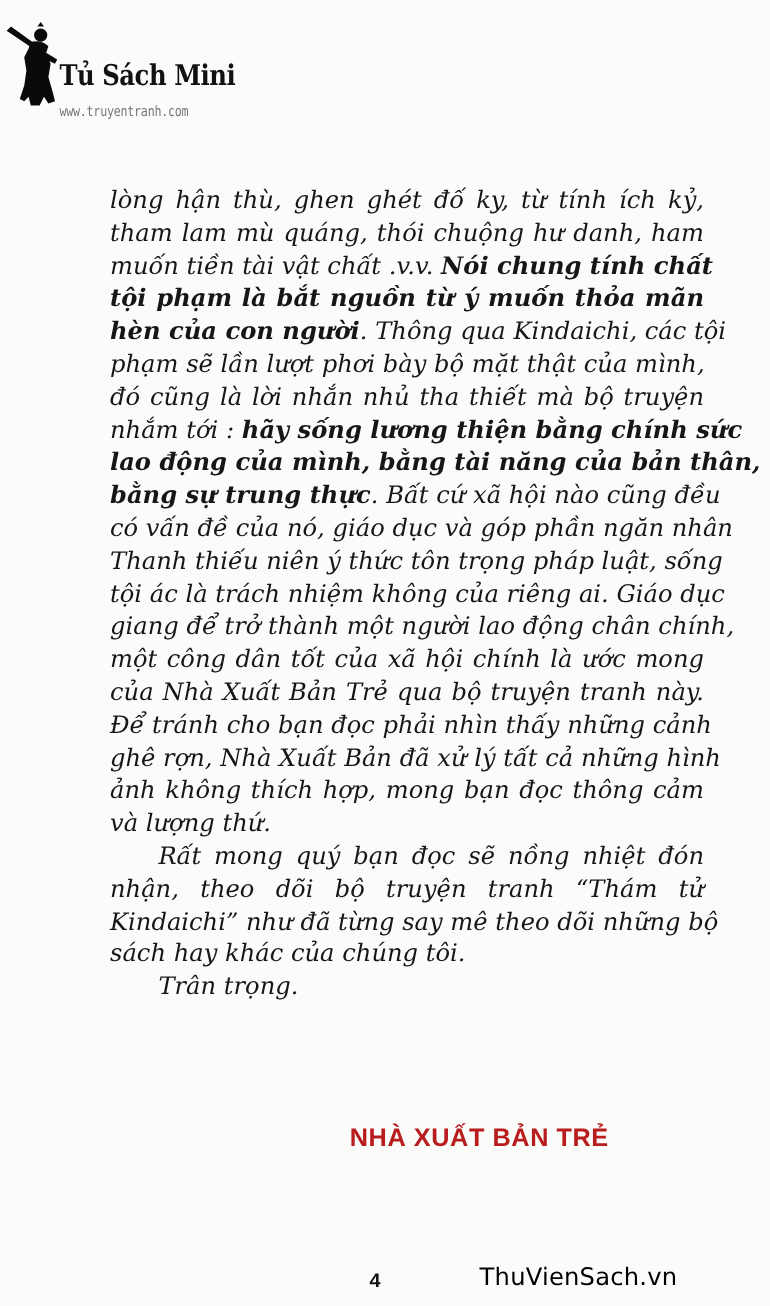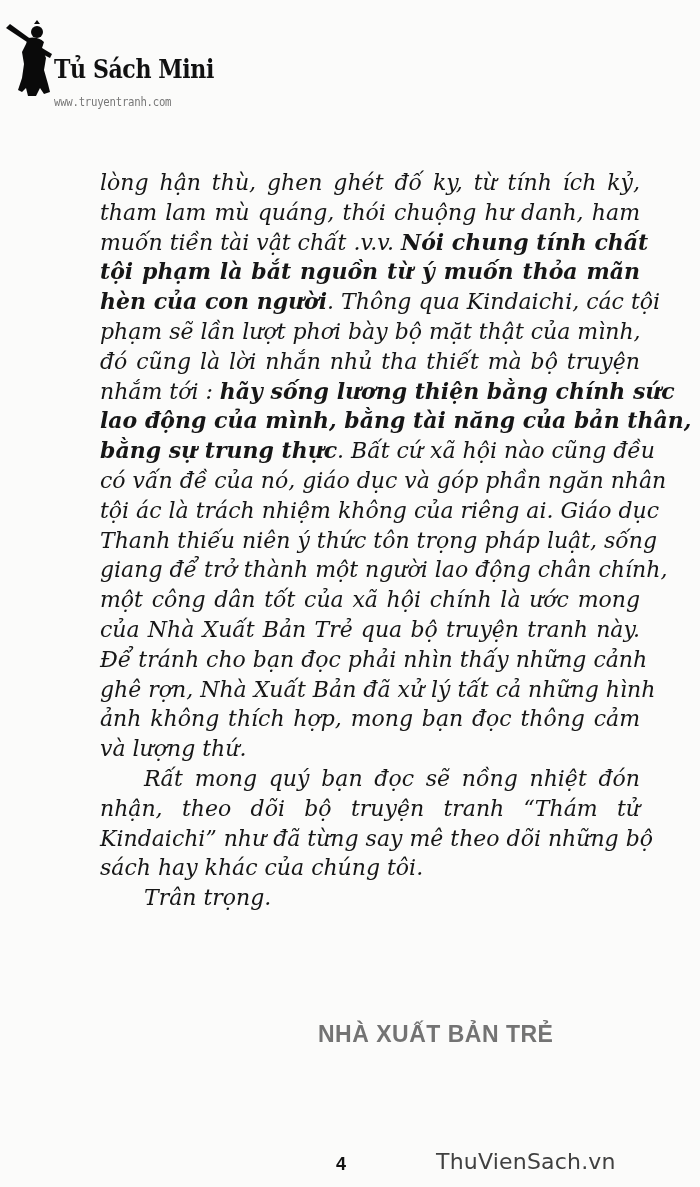--- a/index.html
+++ b/index.html
@@ -22,29 +22,29 @@
   .body-text {
     position: absolute; left: 62px; top: 168px; width: 578px;
     font-size: 22px; line-height: 29.8px; font-style: italic;
   }
   .line { display: block; white-space: nowrap; text-align: justify; text-align-last: justify; height: 29.8px; margin-left: 38px; }
   .line.last { text-align-last: left; }
   .line.indent { padding-left: 44px; }
   .b { font-weight: bold; }
   .signature {
     position: absolute; left: 318px; top: 1021px; font-family: "Liberation Sans", sans-serif;
-    font-weight: bold; font-size: 23px; letter-spacing: 0.5px; color: #737373;
+    font-weight: bold; font-size: 23px; letter-spacing: 0.5px; color: #b91c1c;
   }
   .page-number {
     position: absolute; left: 336px; top: 1154px; font-family: "Liberation Sans", sans-serif;
     font-weight: bold; font-size: 18px; color: #111;
   }
   .watermark {
     position: absolute; left: 436px; top: 1149px; font-family: "DejaVu Sans", sans-serif;
-    font-size: 22px; color: #404040; letter-spacing: 0.2px;
+    font-size: 22px; color: #000000; letter-spacing: 0.2px;
   }
 </style>
 </head>
 <body>
 
 <div class="logo">
   <svg class="logo-figure" viewBox="0 0 52 82">
     <g fill="#0a0a0a">
       <path d="M2 10 L6 6 L28 22 L26 26 Z"></path>
       <circle cx="33" cy="14" r="6"></circle>
@@ -62,22 +62,22 @@
     <span class="line"><span>tham lam mù quáng, thói chuộng hư danh, ham</span></span>
     <span class="line"><span>muốn tiền tài vật chất .v.v. </span><span class="b">Nói chung tính chất</span></span>
     <span class="line"><span class="b">tội phạm là bắt nguồn từ ý muốn thỏa mãn</span></span>
     <span class="line"><span class="b">hèn của con người</span><span>. Thông qua Kindaichi, các tội</span></span>
     <span class="line"><span>phạm sẽ lần lượt phơi bày bộ mặt thật của mình,</span></span>
     <span class="line"><span>đó cũng là lời nhắn nhủ tha thiết mà bộ truyện</span></span>
     <span class="line"><span>nhắm tới : </span><span class="b">hãy sống lương thiện bằng chính sức</span></span>
     <span class="line"><span class="b">lao động của mình, bằng tài năng của bản thân,</span></span>
     <span class="line"><span class="b">bằng sự trung thực</span><span>. Bất cứ xã hội nào cũng đều</span></span>
     <span class="line"><span>có vấn đề của nó, giáo dục và góp phần ngăn nhân</span></span>
+    <span class="line"><span>Thanh thiếu niên ý thức tôn trọng pháp luật, sống</span></span>
     <span class="line"><span>tội ác là trách nhiệm không của riêng ai. Giáo dục</span></span>
-    <span class="line"><span>Thanh thiếu niên ý thức tôn trọng pháp luật, sống</span></span>
     <span class="line"><span>giang để trở thành một người lao động chân chính,</span></span>
     <span class="line"><span>một công dân tốt của xã hội chính là ước mong</span></span>
     <span class="line"><span>của Nhà Xuất Bản Trẻ qua bộ truyện tranh này.</span></span>
     <span class="line"><span>Để tránh cho bạn đọc phải nhìn thấy những cảnh</span></span>
     <span class="line"><span>ghê rợn, Nhà Xuất Bản đã xử lý tất cả những hình</span></span>
     <span class="line"><span>ảnh không thích hợp, mong bạn đọc thông cảm</span></span>
     <span class="line last"><span>và lượng thứ.</span></span>
     <span class="line indent"><span>Rất mong quý bạn đọc sẽ nồng nhiệt đón</span></span>
     <span class="line"><span>nhận, theo dõi bộ truyện tranh “Thám tử</span></span>
     <span class="line"><span>Kindaichi” như đã từng say mê theo dõi những bộ</span></span>

